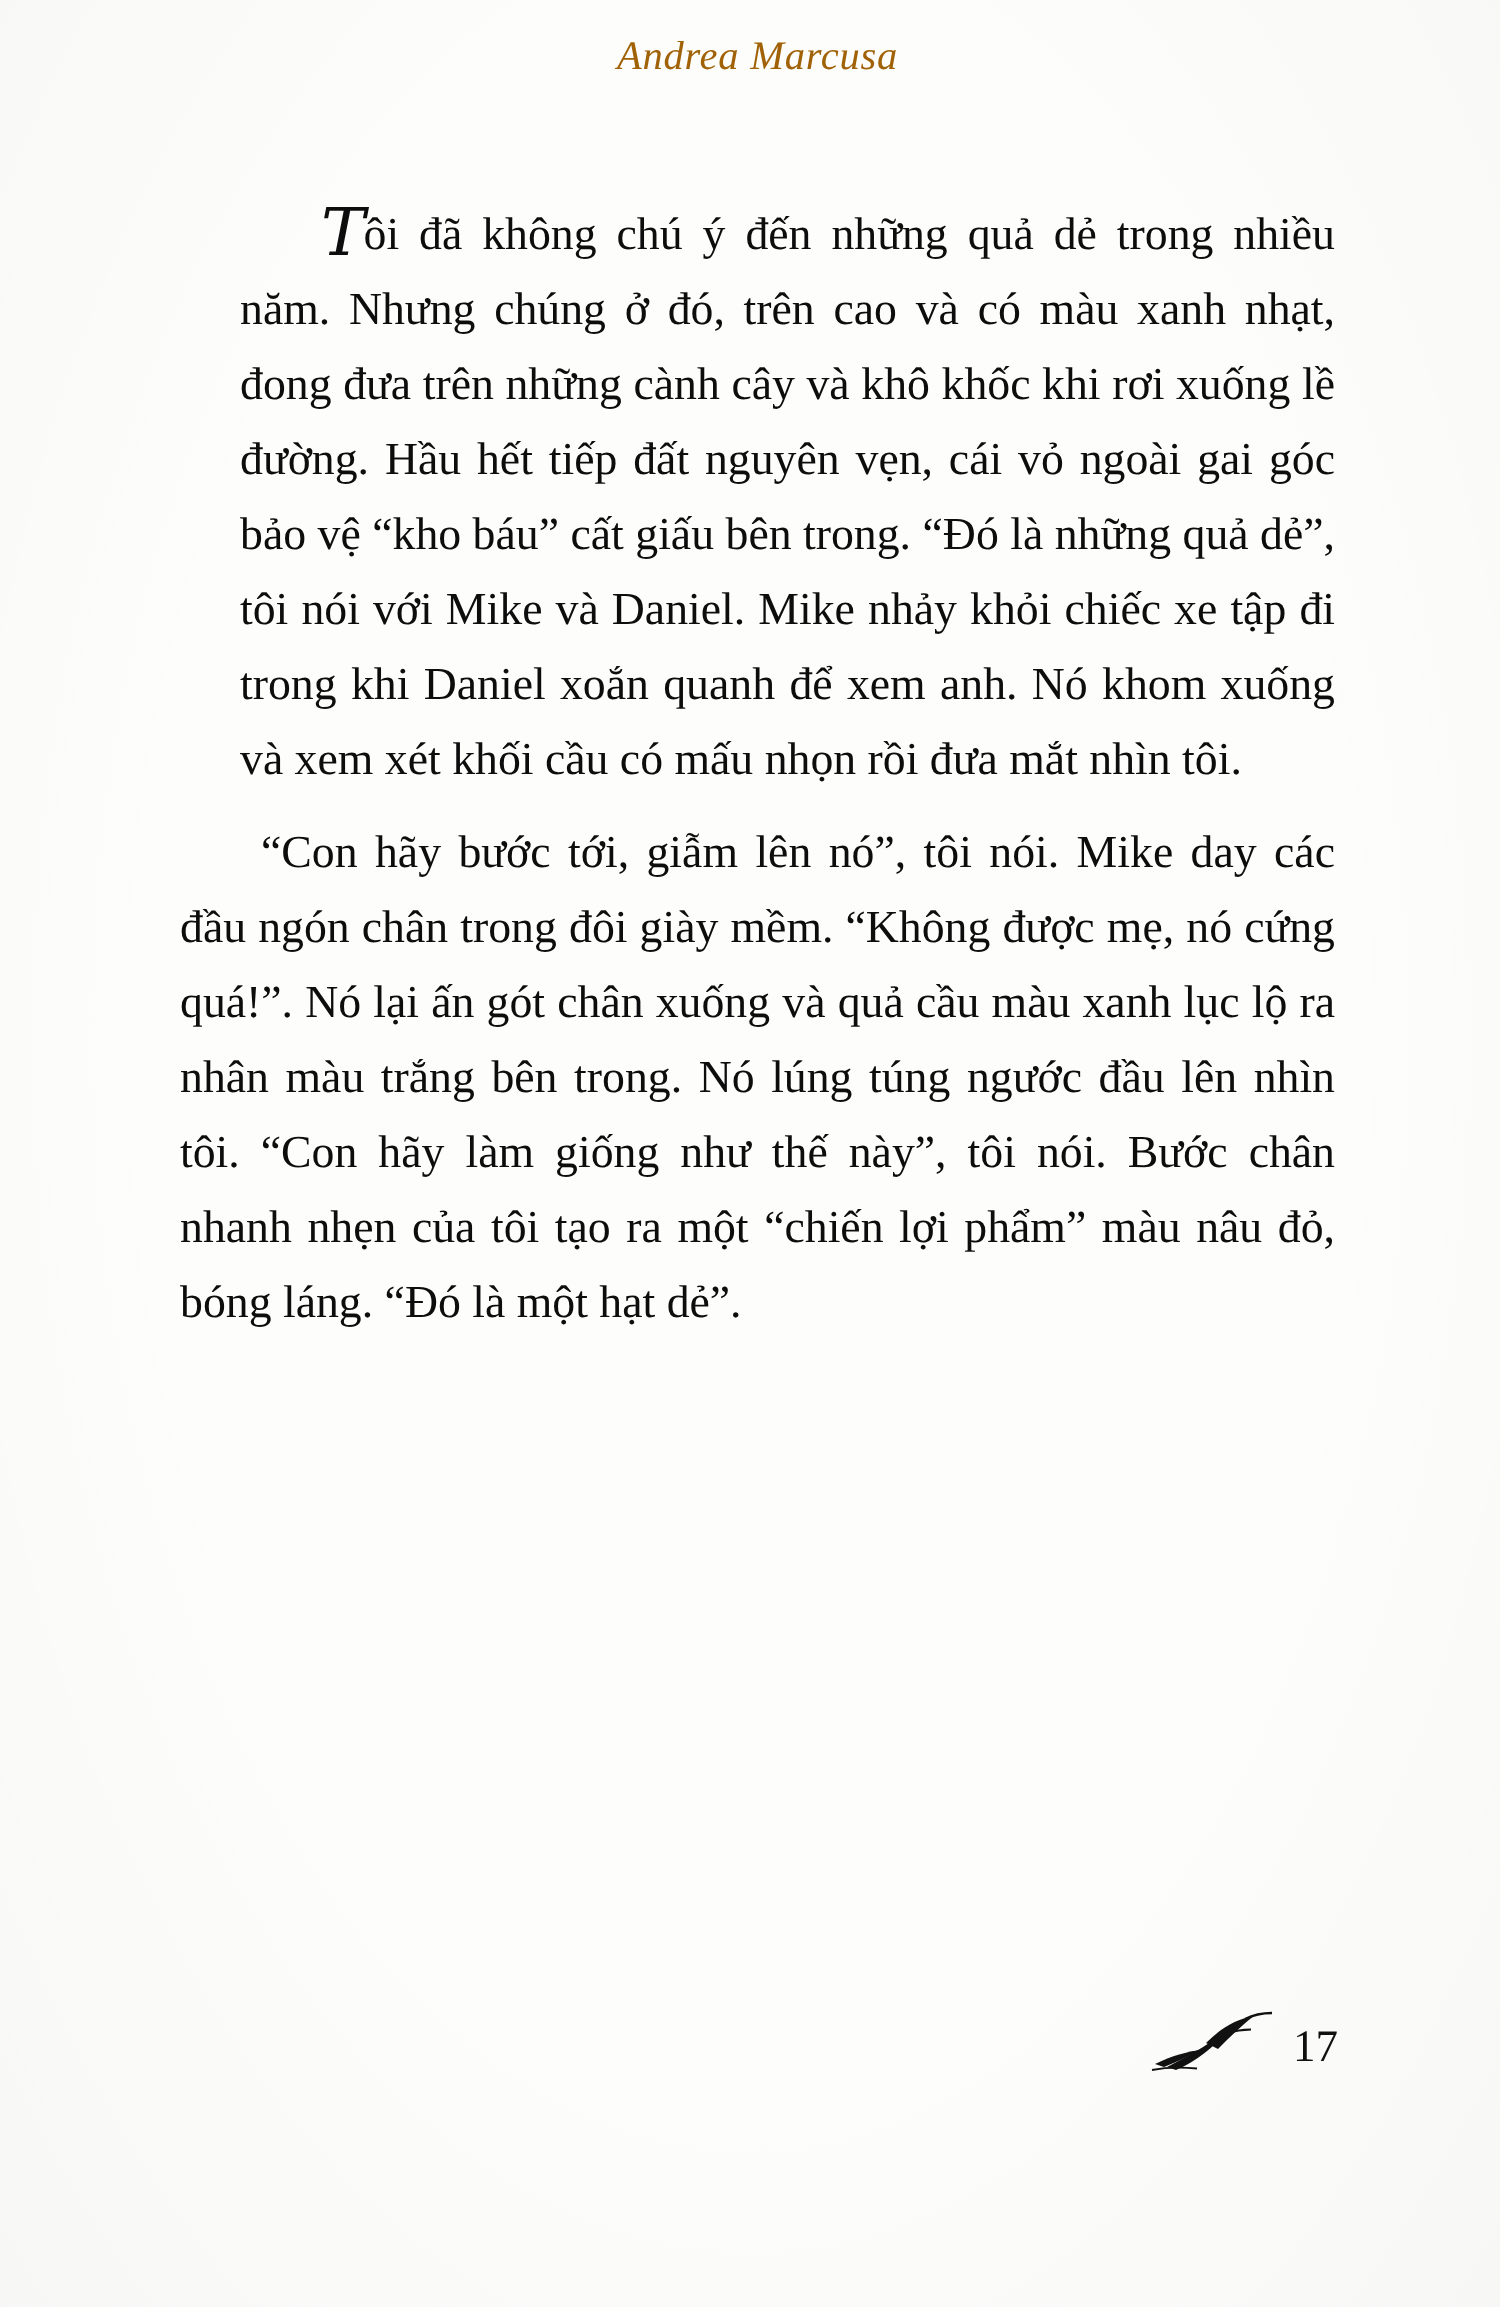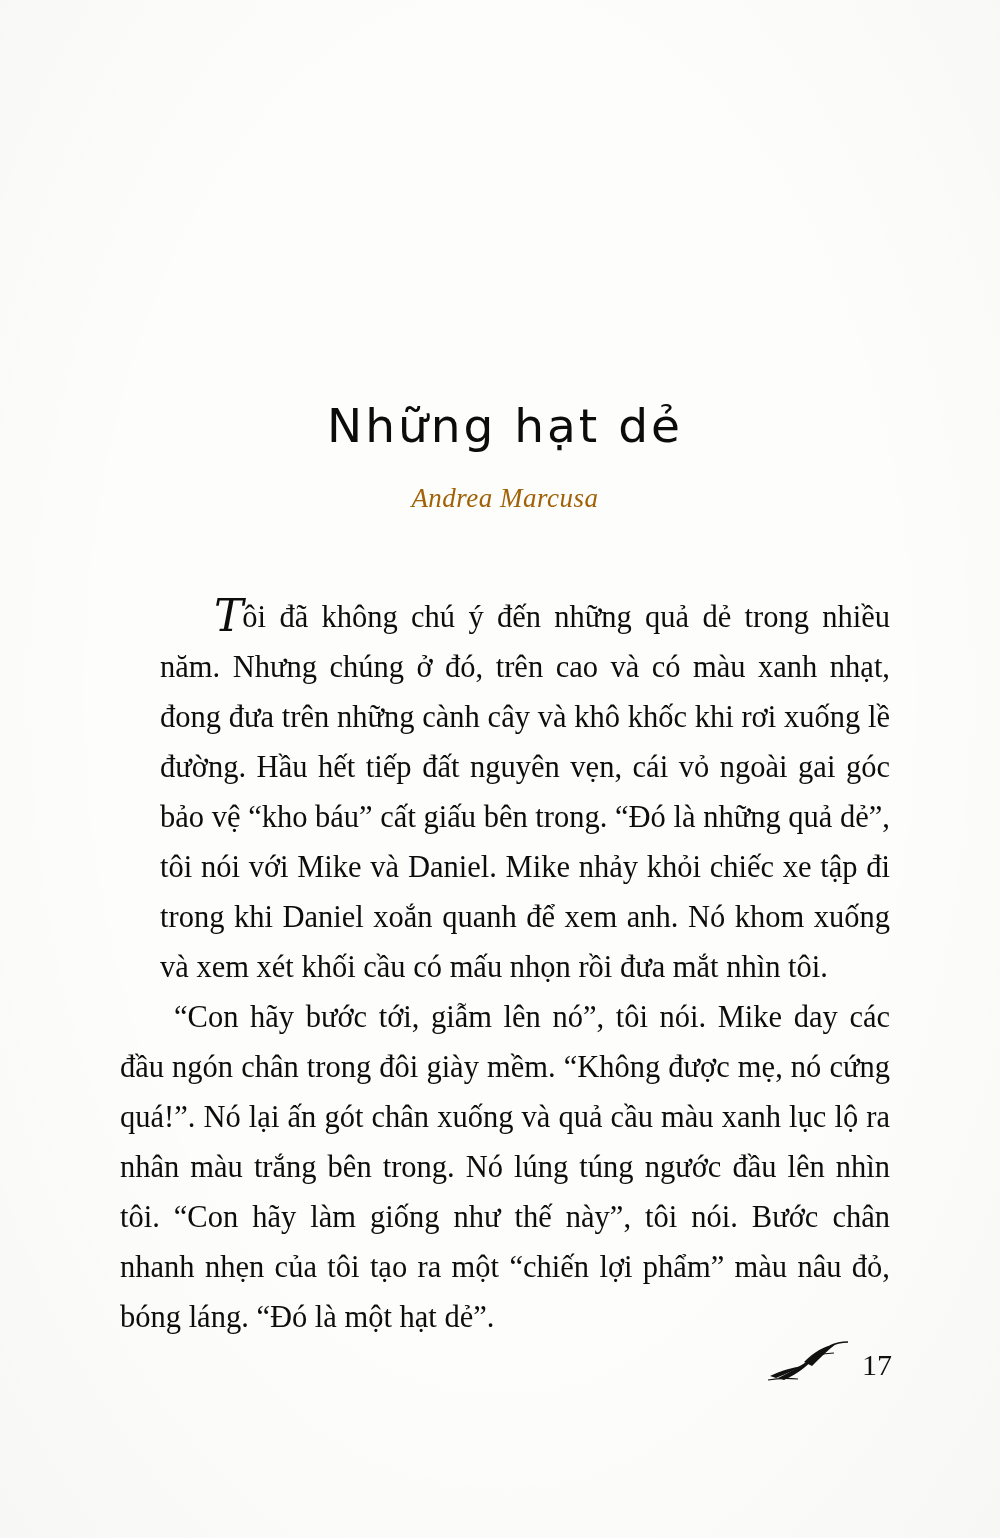--- a/index.html
+++ b/index.html
@@ -60,21 +60,21 @@
     line-height: 50px;
     text-align: justify;
     text-justify: inter-word;
     color: #0d0d0d;
   }
   .para {
     margin: 0;
     text-indent: 54px;
   }
   .para + .para {
-    margin-top: 0;
+    margin-top: 12px;
   }
   .dropcap-para {
     position: relative;
     margin-left: 40px;
   }
   .dropcap {
     font-family: "DejaVu Serif", serif;
     font-size: 44px;
     font-style: italic;
     line-height: 1;
@@ -105,21 +105,20 @@
   }
 </style>
 </head>
 <body>
 
 <div class="page">
   <div class="page-shade"></div>
 
   <div class="content">
 
-    <h1 class="title">Những hạt dẻ</h1>
 
     <div class="author">Andrea Marcusa</div>
 
     <div class="body-text">
 
       <p class="para dropcap-para">
         <span class="dropcap">T</span><span>ôi đã không chú ý đến những quả dẻ trong nhiều năm. Nhưng chúng ở đó, trên cao và có màu xanh nhạt, đong đưa trên những cành cây và khô khốc khi rơi xuống lề đường. Hầu hết tiếp đất nguyên vẹn, cái vỏ ngoài gai góc bảo vệ “kho báu” cất giấu bên trong. “Đó là những quả dẻ”, tôi nói với Mike và Daniel. Mike nhảy khỏi chiếc xe tập đi trong khi Daniel xoắn quanh để xem anh. Nó khom xuống và xem xét khối cầu có mấu nhọn rồi đưa mắt nhìn tôi.</span>
       </p>
 
       <p class="para">“Con hãy bước tới, giẫm lên nó”, tôi nói. Mike day các đầu ngón chân trong đôi giày mềm. “Không được mẹ, nó cứng quá!”. Nó lại ấn gót chân xuống và quả cầu màu xanh lục lộ ra nhân màu trắng bên trong. Nó lúng túng ngước đầu lên nhìn tôi. “Con hãy làm giống như thế này”, tôi nói. Bước chân nhanh nhẹn của tôi tạo ra một “chiến lợi phẩm” màu nâu đỏ, bóng láng. “Đó là một hạt dẻ”.</p>

